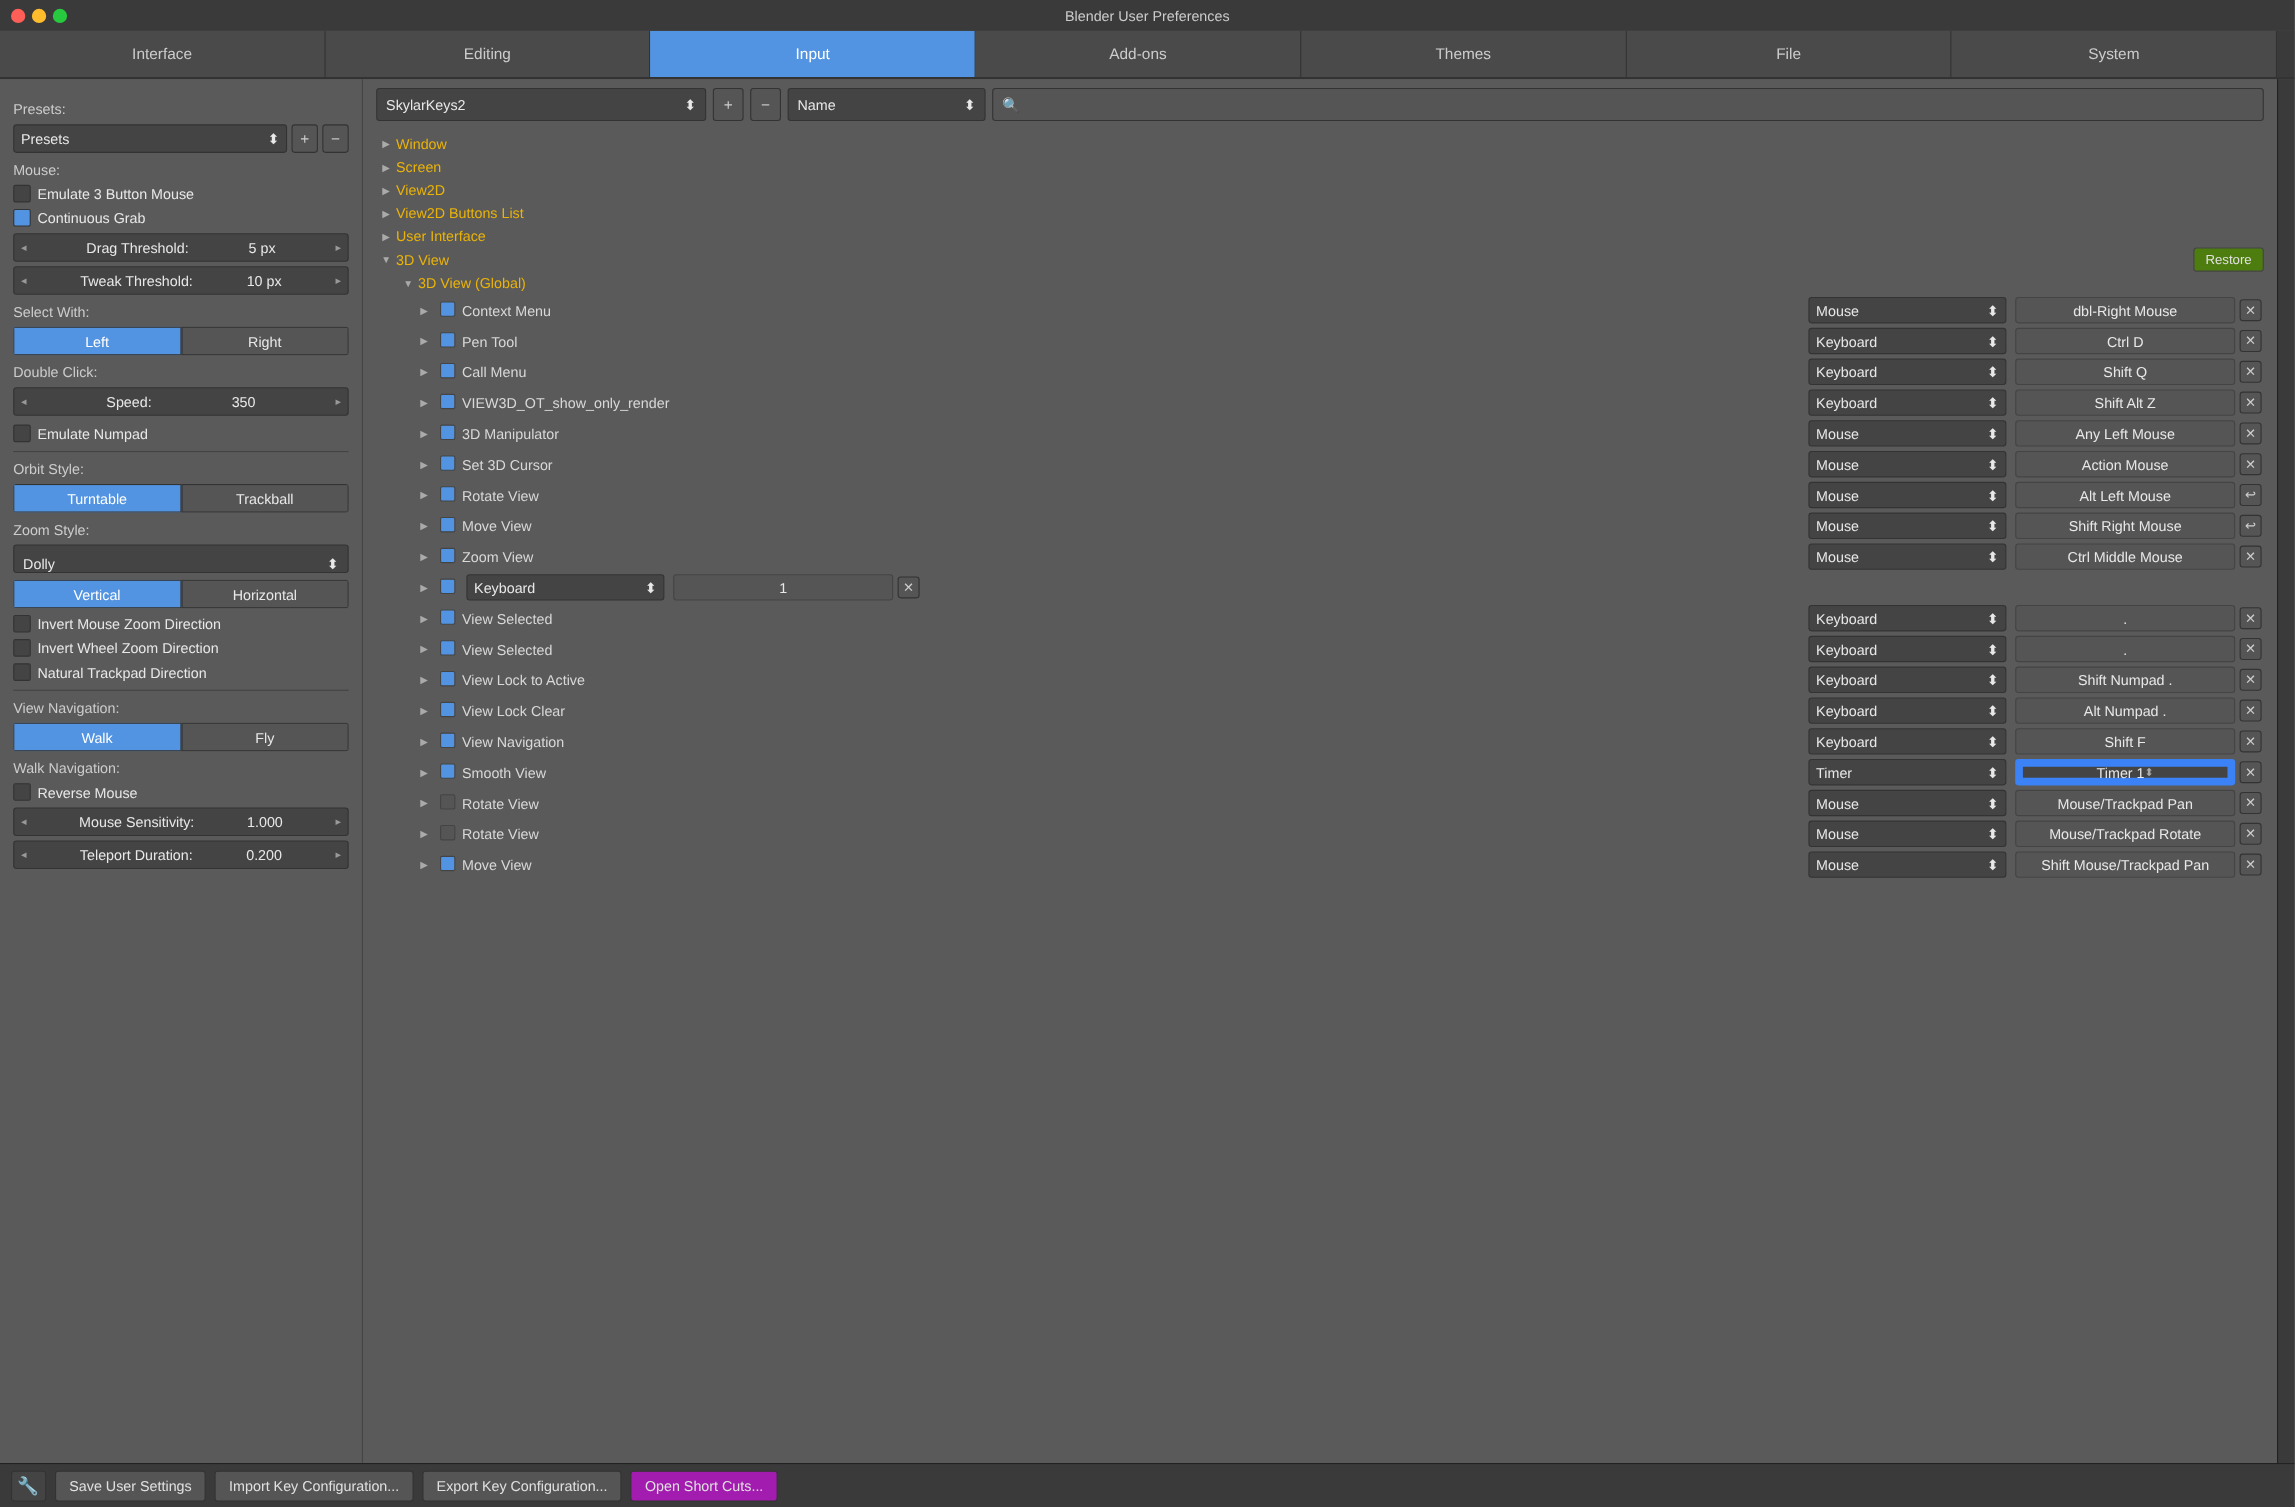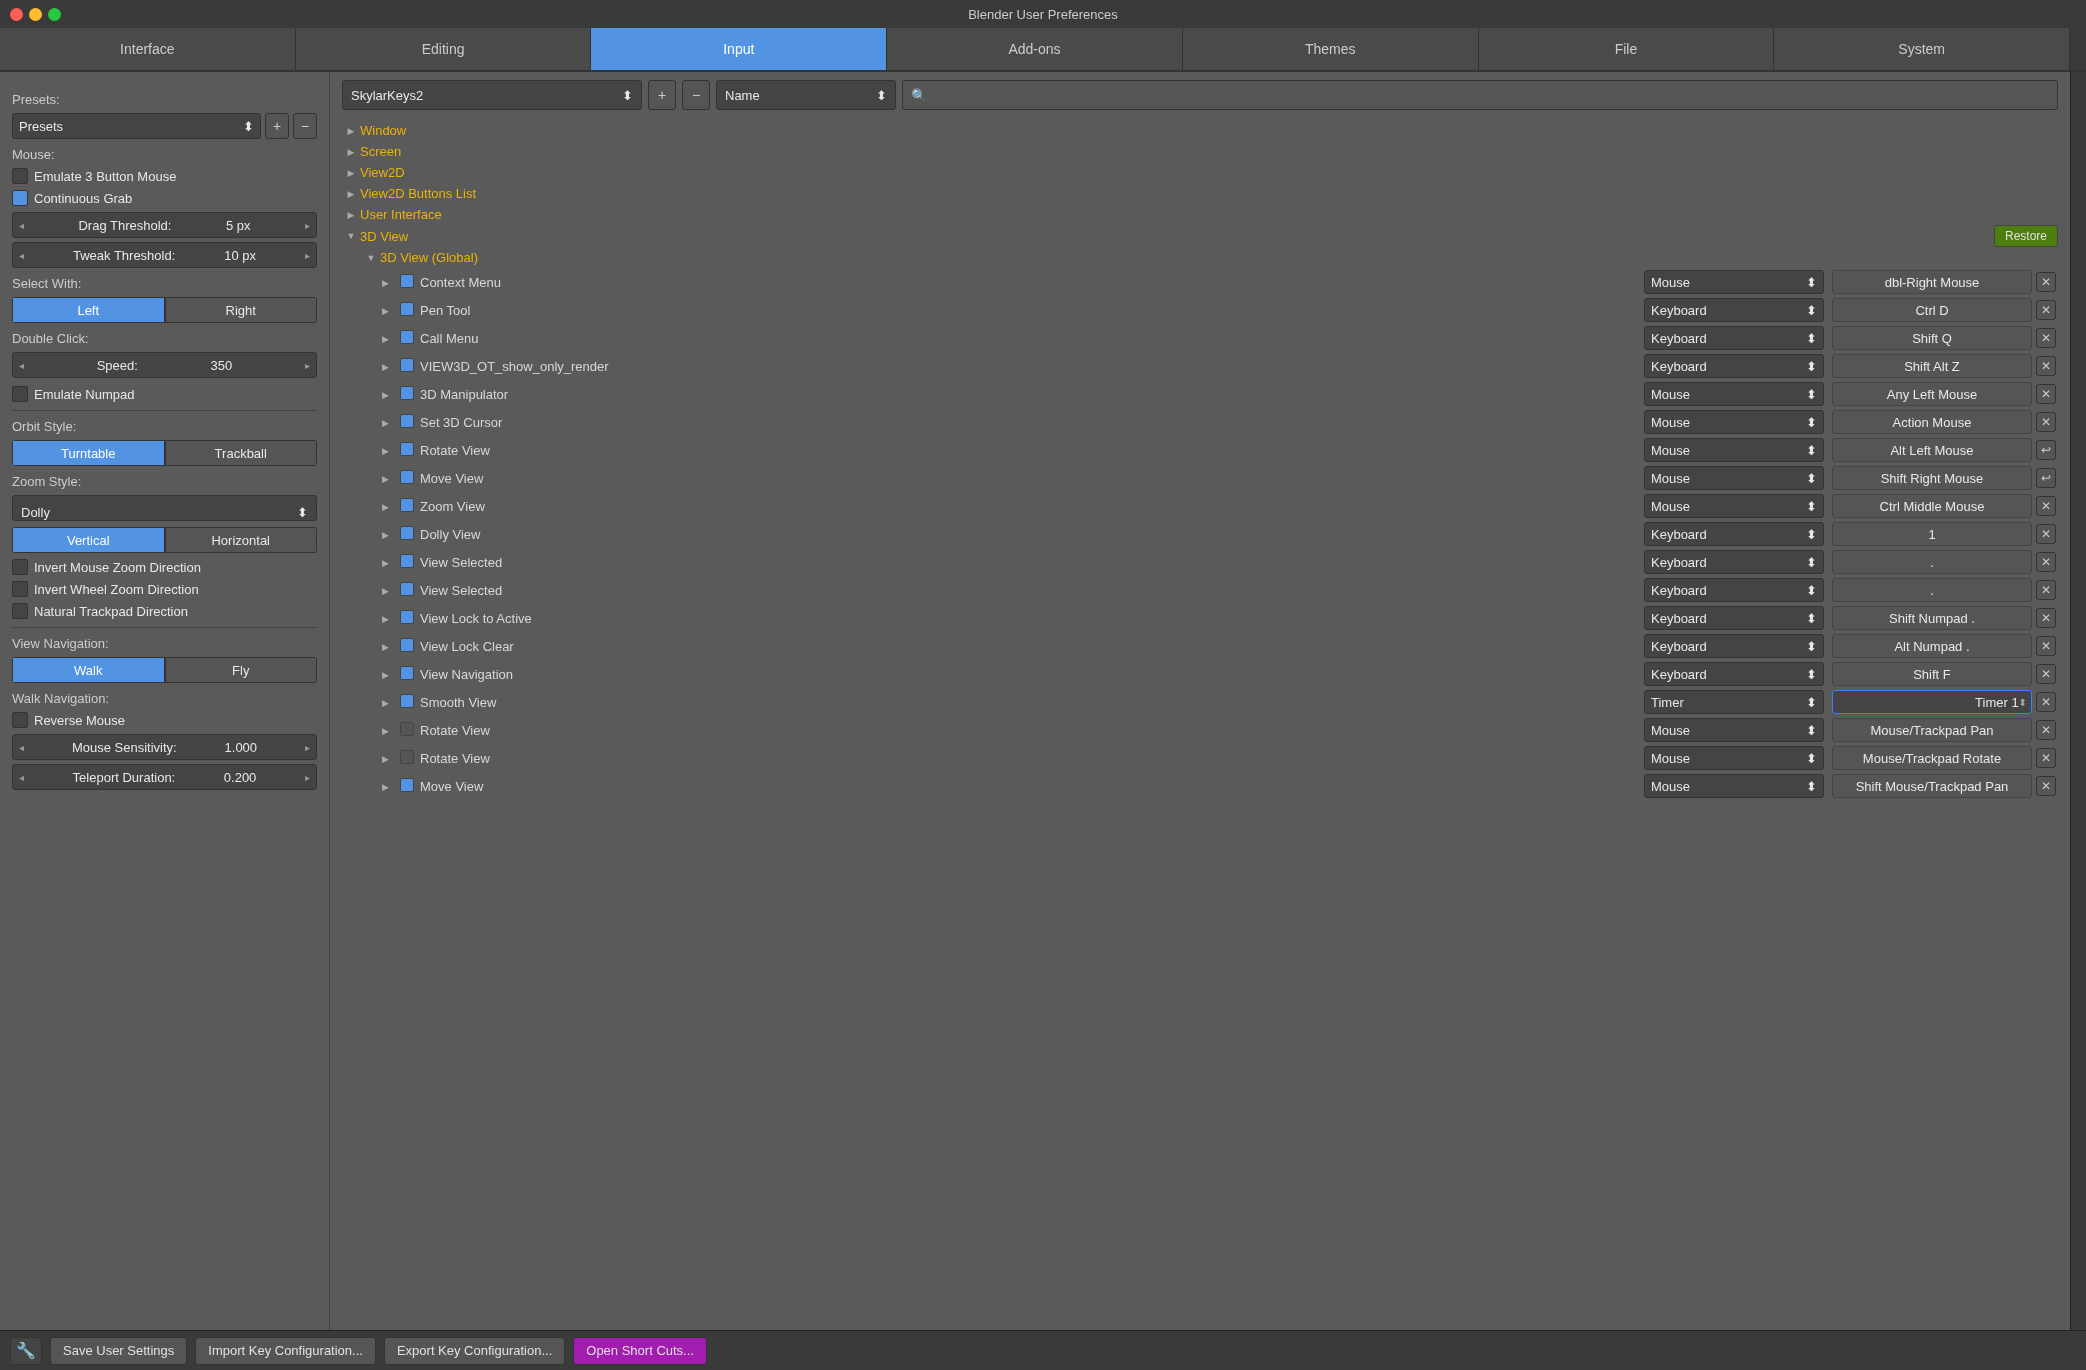--- a/index.html
+++ b/index.html
@@ -761,21 +761,20 @@
           <div class="kb-key-field">Ctrl Middle Mouse</div>
         </div>
       <div class="kb-del">
           <div class="kb-del-btn">✕</div>
         </div>
     </div>
 
     <div class="keybind-row indent-2">
       <span class="kb-expand"><span class="tri-right">▶</span></span>
       <span class="kb-check"><span class="kb-check-box checked"></span></span>
-      <span class="kb-name">Dolly View</span>
       <div class="kb-type">
         <div class="kb-type-select">
             <span>Keyboard</span>
             <span>⬍</span>
           </div>
       </div>
       <div class="kb-key">
           <div class="kb-key-field">1</div>
         </div>
       <div class="kb-del">
@@ -877,21 +876,21 @@
       <span class="kb-expand"><span class="tri-right">▶</span></span>
       <span class="kb-check"><span class="kb-check-box checked"></span></span>
       <span class="kb-name">Smooth View</span>
       <div class="kb-type">
         <div class="kb-type-select">
             <span>Timer</span>
             <span>⬍</span>
           </div>
       </div>
       <div class="kb-key">
-        <div class="kb-key-field" style="background:#444;border:1px solid #3b82f6;display:flex;align-items:center;justify-content:flex-end;padding:0 4px;">
+        <div class="kb-key-field" style="background:#444;border:7px solid #3b82f6;display:flex;align-items:center;justify-content:center;padding:0 4px;">
           <span>Timer 1</span>
             <span style="color:#aaa;font-size:10px;">⬍</span>
         </div>
       </div>
       <div class="kb-del">
           <div class="kb-del-btn">✕</div>
         </div>
     </div>
 
     <div class="keybind-row indent-2">

